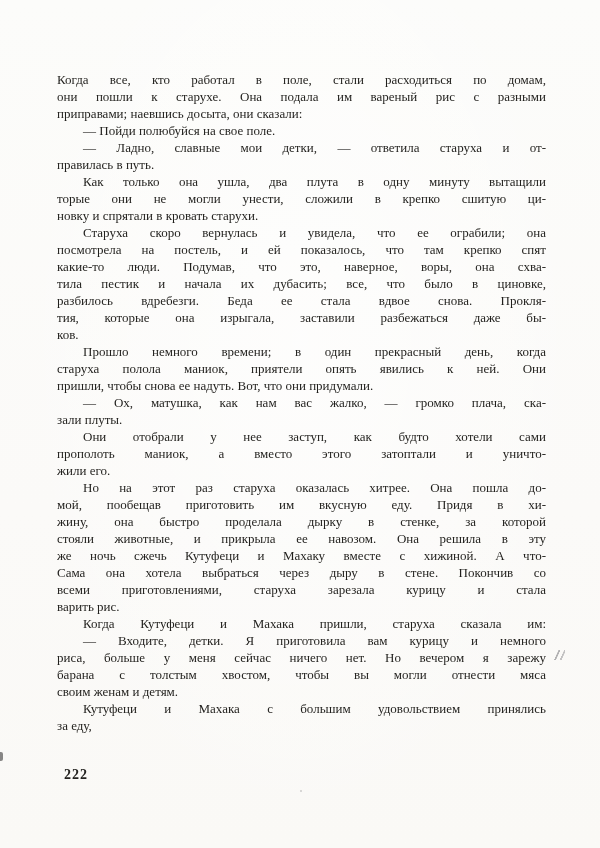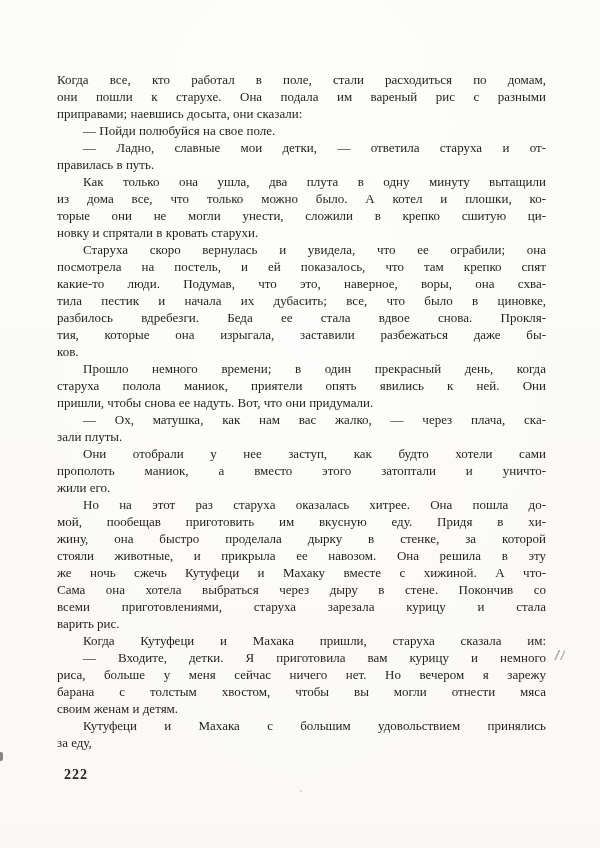--- a/index.html
+++ b/index.html
@@ -83,40 +83,39 @@
       </div>
       <div class="para">
         <div class="line indent end">— Пойди полюбуйся на свое поле.</div>
       </div>
       <div class="para">
         <div class="line indent">— Ладно, славные мои детки, — ответила старуха и от-</div>
         <div class="line end">правилась в путь.</div>
       </div>
       <div class="para">
         <div class="line indent">Как только она ушла, два плута в одну минуту вытащили</div>
-        <div class="line">из дома все, что только можно было. А котел и плошки, ко-</div>
         <div class="line">торые они не могли унести, сложили в крепко сшитую ци-</div>
         <div class="line end">новку и спрятали в кровать старухи.</div>
       </div>
       <div class="para">
         <div class="line indent">Старуха скоро вернулась и увидела, что ее ограбили; она</div>
         <div class="line">посмотрела на постель, и ей показалось, что там крепко спят</div>
         <div class="line">какие-то люди. Подумав, что это, наверное, воры, она схва-</div>
         <div class="line">тила пестик и начала их дубасить; все, что было в циновке,</div>
         <div class="line">разбилось вдребезги. Беда ее стала вдвое снова. Прокля-</div>
         <div class="line">тия, которые она изрыгала, заставили разбежаться даже бы-</div>
         <div class="line end">ков.</div>
       </div>
       <div class="para">
         <div class="line indent">Прошло немного времени; в один прекрасный день, когда</div>
         <div class="line">старуха полола маниок, приятели опять явились к ней. Они</div>
         <div class="line end">пришли, чтобы снова ее надуть. Вот, что они придумали.</div>
       </div>
       <div class="para">
-        <div class="line indent">— Ох, матушка, как нам вас жалко, — через плача, ска-</div>
+        <div class="line indent">— Ох, матушка, как нам вас жалко, — громко плача, ска-</div>
         <div class="line end">зали плуты.</div>
       </div>
       <div class="para">
         <div class="line indent">Они отобрали у нее заступ, как будто хотели сами</div>
         <div class="line">прополоть маниок, а вместо этого затоптали и уничто-</div>
         <div class="line end">жили его.</div>
       </div>
       <div class="para">
         <div class="line indent">Но на этот раз старуха оказалась хитрее. Она пошла до-</div>
         <div class="line">мой, пообещав приготовить им вкусную еду. Придя в хи-</div>

